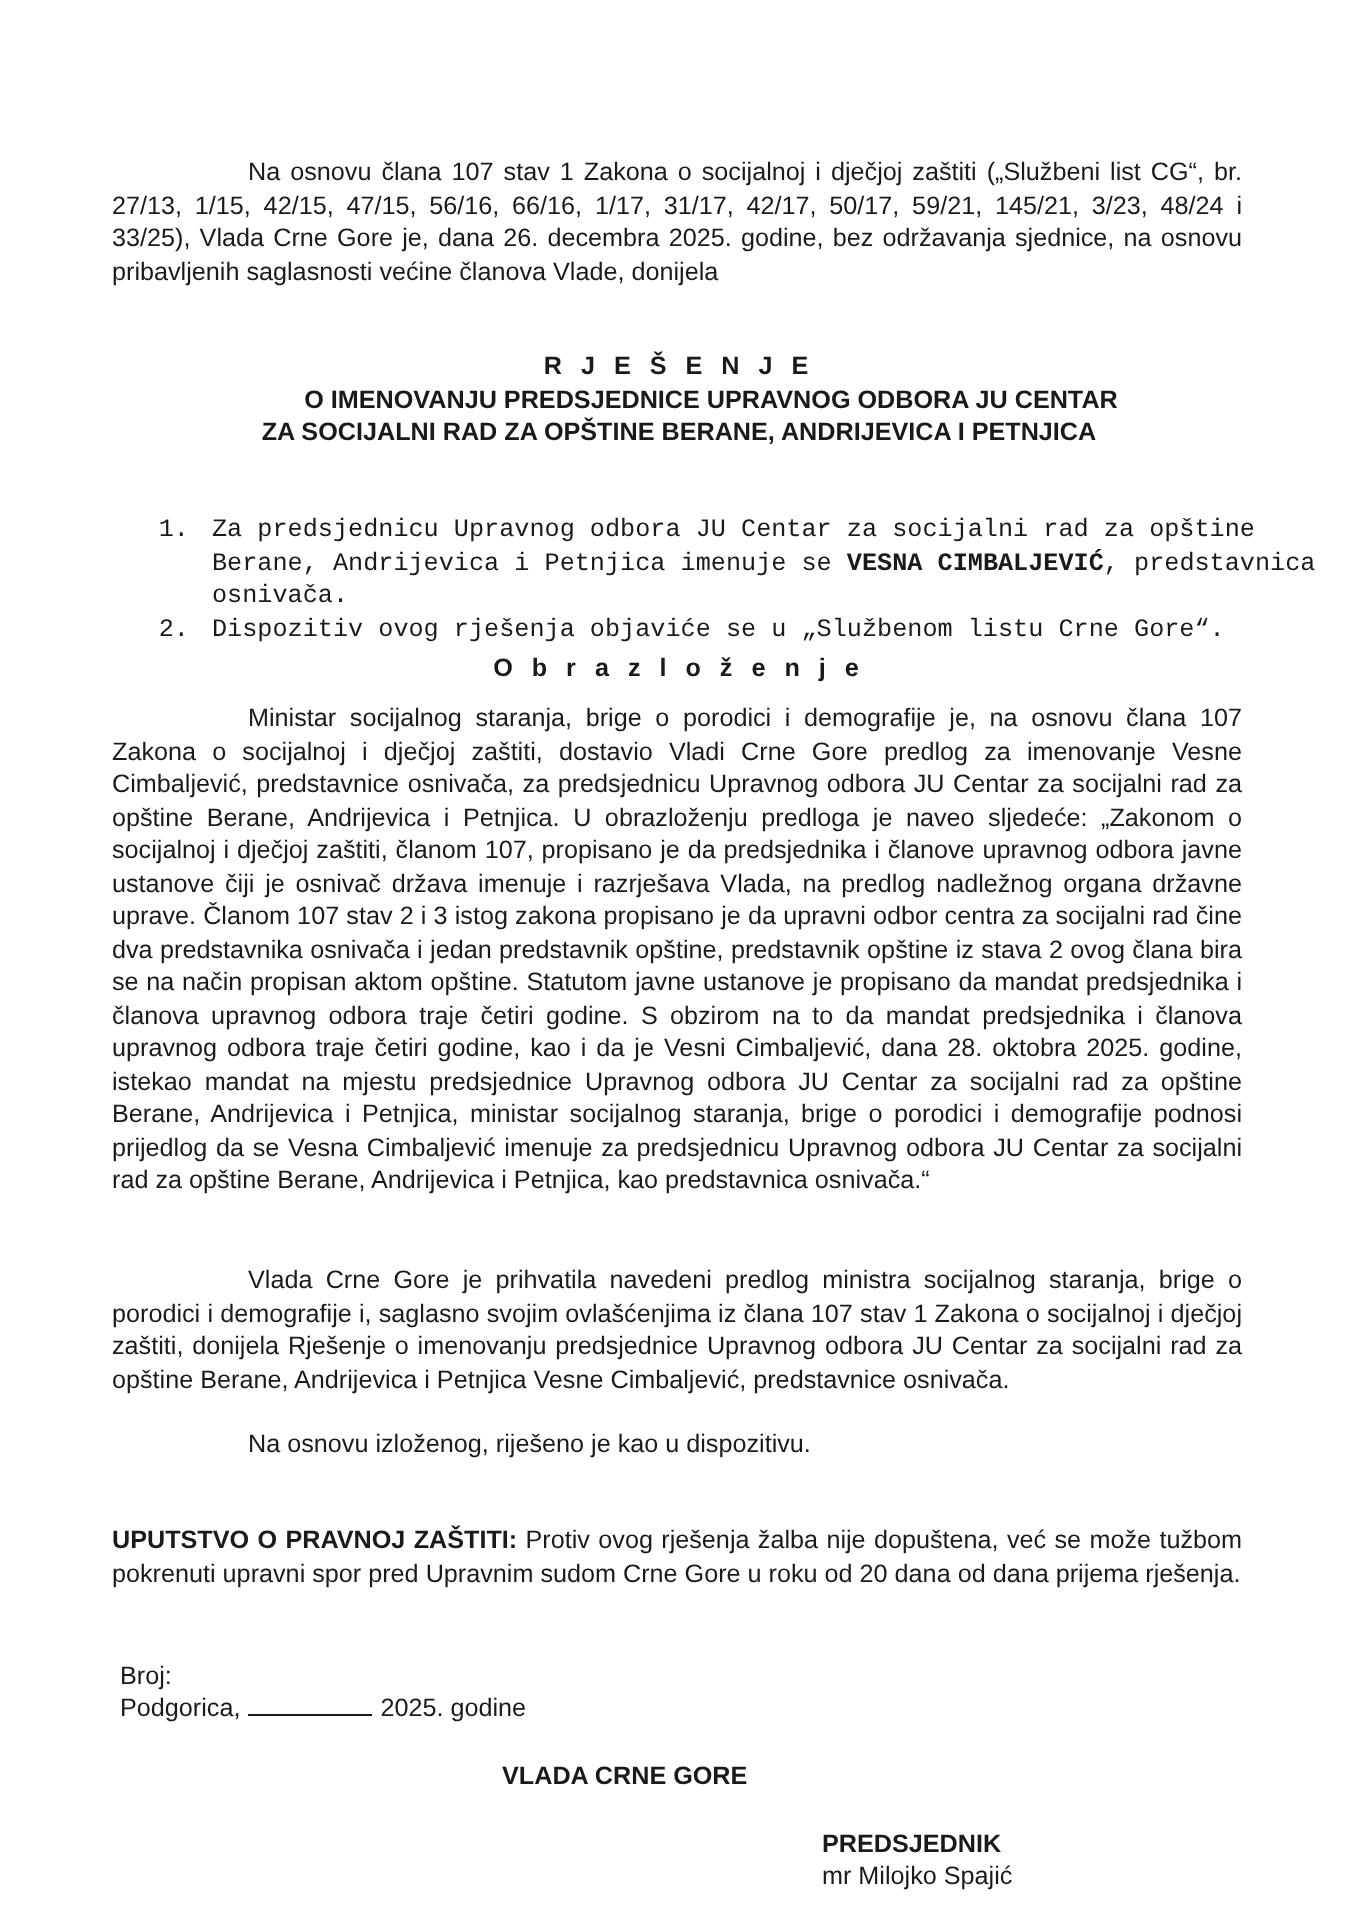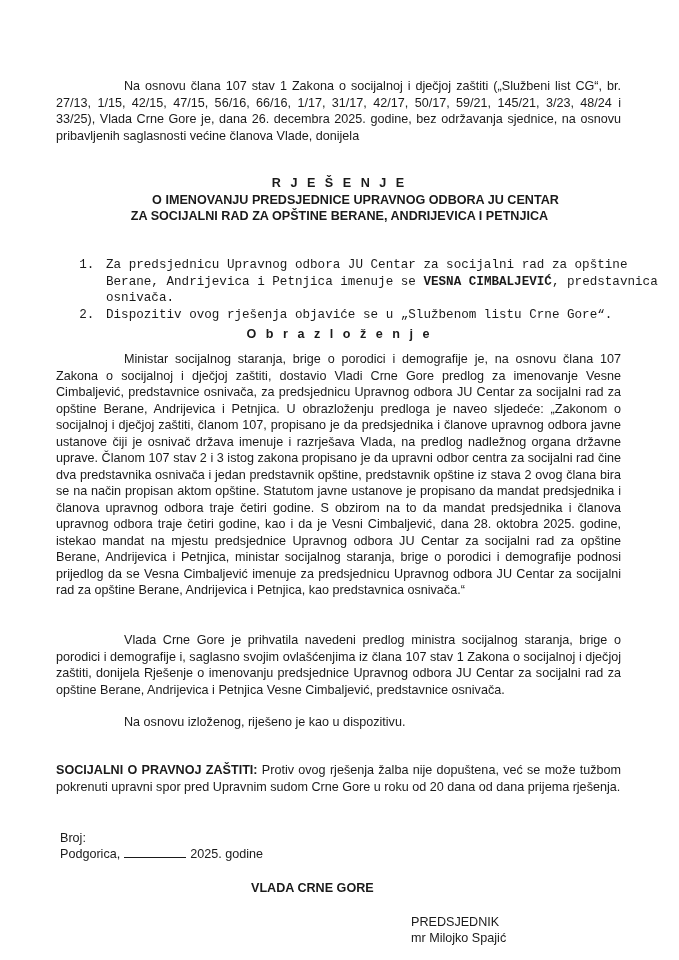--- a/index.html
+++ b/index.html
@@ -32,23 +32,23 @@
     <li><span>Za predsjednicu Upravnog odbora JU Centar za socijalni rad za opštine Berane, Andrijevica i Petnjica imenuje se </span><b>VESNA CIMBALJEVIĆ</b><span>, predstavnica osnivača.</span></li>
     <li><span>Dispozitiv ovog rješenja objaviće se u „Službenom listu Crne Gore“.</span></li>
   </ol>
 
   <div class="title" style="top:326px; letter-spacing:3px;">O b r a z l o ž e n j e</div>
 
   <p class="para indent" style="top:351px; margin:0;">Ministar socijalnog staranja, brige o porodici i demografije je, na osnovu člana 107 Zakona o socijalnoj i dječjoj zaštiti, dostavio Vladi Crne Gore predlog za imenovanje Vesne Cimbaljević, predstavnice osnivača, za predsjednicu Upravnog odbora JU Centar za socijalni rad za opštine Berane, Andrijevica i Petnjica. U obrazloženju predloga je naveo sljedeće: „Zakonom o socijalnoj i dječjoj zaštiti, članom 107, propisano je da predsjednika i članove upravnog odbora javne ustanove čiji je osnivač država imenuje i razrješava Vlada, na predlog nadležnog organa državne uprave. Članom 107 stav 2 i 3 istog zakona propisano je da upravni odbor centra za socijalni rad čine dva predstavnika osnivača i jedan predstavnik opštine, predstavnik opštine iz stava 2 ovog člana bira se na način propisan aktom opštine. Statutom javne ustanove je propisano da mandat predsjednika i članova upravnog odbora traje četiri godine. S obzirom na to da mandat predsjednika i članova upravnog odbora traje četiri godine, kao i da je Vesni Cimbaljević, dana 28. oktobra 2025. godine, istekao mandat na mjestu predsjednice Upravnog odbora JU Centar za socijalni rad za opštine Berane, Andrijevica i Petnjica, ministar socijalnog staranja, brige o porodici i demografije podnosi prijedlog da se Vesna Cimbaljević imenuje za predsjednicu Upravnog odbora JU Centar za socijalni rad za opštine Berane, Andrijevica i Petnjica, kao predstavnica osnivača.“</p>
   <p class="para indent" style="top:632px; margin:0;">Vlada Crne Gore je prihvatila navedeni predlog ministra socijalnog staranja, brige o porodici i demografije i, saglasno svojim ovlašćenjima iz člana 107 stav 1 Zakona o socijalnoj i dječjoj zaštiti, donijela Rješenje o imenovanju predsjednice Upravnog odbora JU Centar za socijalni rad za opštine Berane, Andrijevica i Petnjica Vesne Cimbaljević, predstavnice osnivača.</p>
   <p class="para indent" style="top:714px; margin:0;">Na osnovu izloženog, riješeno je kao u dispozitivu.</p>
 
-  <p class="para" style="top:762px; margin:0;"><b>SOCIJALNI O PRAVNOJ ZAŠTITI:</b><span> Protiv ovog rješenja žalba nije dopuštena, već se može tužbom pokrenuti upravni spor pred Upravnim sudom Crne Gore u roku od 20 dana od dana prijema rješenja.</span></p>
+  <p class="para" style="top:762px; margin:0;"><b>UPUTSTVO O PRAVNOJ ZAŠTITI:</b><span> Protiv ovog rješenja žalba nije dopuštena, već se može tužbom pokrenuti upravni spor pred Upravnim sudom Crne Gore u roku od 20 dana od dana prijema rješenja.</span></p>
 
   <div class="line" style="top:830px;">Broj:</div>
   <div class="line" style="top:846px;"><span>Podgorica,</span><span class="blank"></span><span>2025. godine</span></div>
 
   <div class="line" style="top:880px; left:251px; font-weight:bold;text-align:center;">VLADA CRNE GORE</div>
 
-  <div class="sig" style="top:914px; font-weight:normal;">PREDSJEDNIK</div>
+  <div class="sig" style="top:914px; font-weight:bold;">PREDSJEDNIK</div>
   <div class="sig" style="top:930px;">mr Milojko Spajić</div>
 
 </div>
 
 </body></html>

